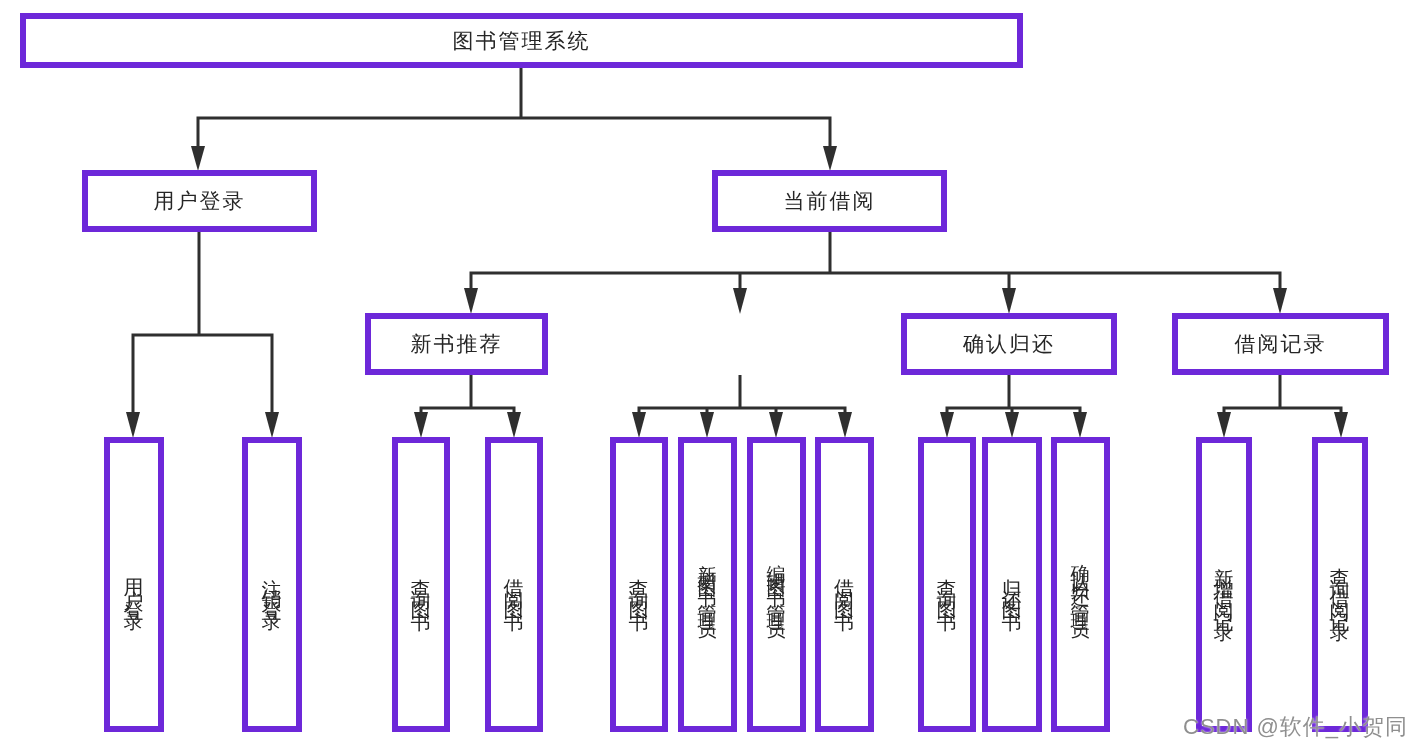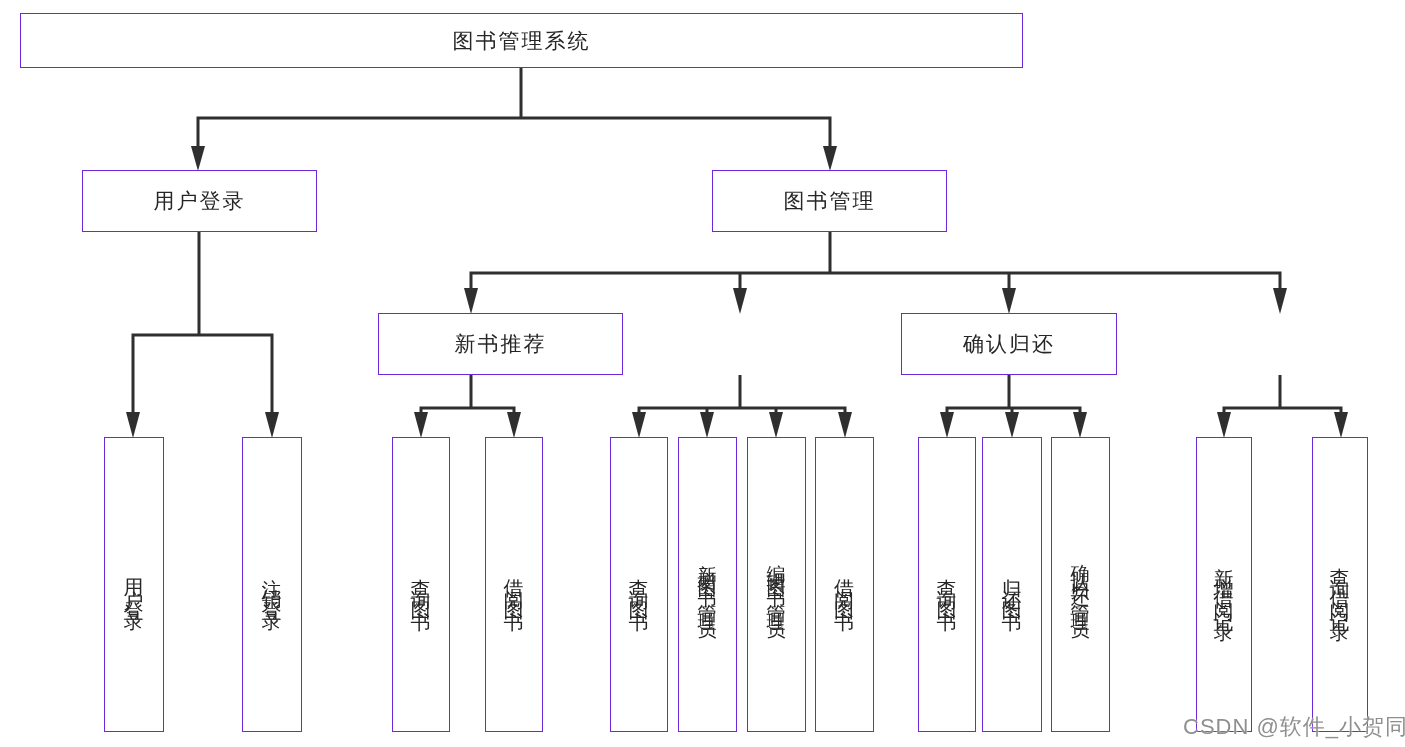--- a/index.html
+++ b/index.html
@@ -8,21 +8,21 @@
     width:1405px;height:747px;
     background:#ffffff;
     font-family:"Liberation Sans","DejaVu Sans",sans-serif;
     overflow:hidden;
   }
   #connectors{position:absolute;left:0;top:0;width:1405px;height:747px;}
   .box{
     position:absolute;
     box-sizing:border-box;
     background:#ffffff;
-    border:1px solid #6d28d9;
+    border:6px solid #6d28d9;
     color:#262626;
     display:flex;
     align-items:center;
     justify-content:center;
     text-align:center;
     white-space:nowrap;
   }
   .h-box{font-size:21px;letter-spacing:2px;}
   .v-box{
     writing-mode:vertical-rl;
@@ -83,24 +83,25 @@
       <polygon points="1005,412 1019,412 1012,438"></polygon>
       <polygon points="1073,412 1087,412 1080,438"></polygon>
       <polygon points="1217,412 1231,412 1224,438"></polygon>
       <polygon points="1334,412 1348,412 1341,438"></polygon>
     </g>
   </svg>
 
   <div class="box h-box" style="left:20px;top:13px;width:1003px;height:55px">图书管理系统</div>
 
   <div class="box h-box" style="left:82px;top:170px;width:235px;height:62px">用户登录</div>
-  <div class="box h-box" style="left:712px;top:170px;width:235px;height:62px">图书管理</div>
+  <div class="box h-box" style="left:712px;top:170px;width:235px;height:62px">当前借阅</div>
 
-  <div class="box h-box" style="left:378px;top:313px;width:245px;height:62px">新书推荐</div>
+  <div class="box h-box" style="left:365px;top:313px;width:183px;height:62px">新书推荐</div>
   <div class="box h-box" style="left:901px;top:313px;width:216px;height:62px">确认归还</div>
+  <div class="box h-box" style="left:1172px;top:313px;width:217px;height:62px">借阅记录</div>
 
   <div class="box v-box" style="left:104px;top:437px;width:60px;height:295px">用户登录</div>
   <div class="box v-box" style="left:242px;top:437px;width:60px;height:295px">注销登录</div>
 
   <div class="box v-box" style="left:392px;top:437px;width:58px;height:295px">查询图书</div>
   <div class="box v-box" style="left:485px;top:437px;width:58px;height:295px">借阅图书</div>
 
   <div class="box v-box" style="left:610px;top:437px;width:58px;height:295px">查询图书</div>
   <div class="box v-box long" style="left:678px;top:437px;width:59px;height:295px">新增图书（管理员）</div>
   <div class="box v-box long" style="left:747px;top:437px;width:59px;height:295px">编辑图书（管理员）</div>

